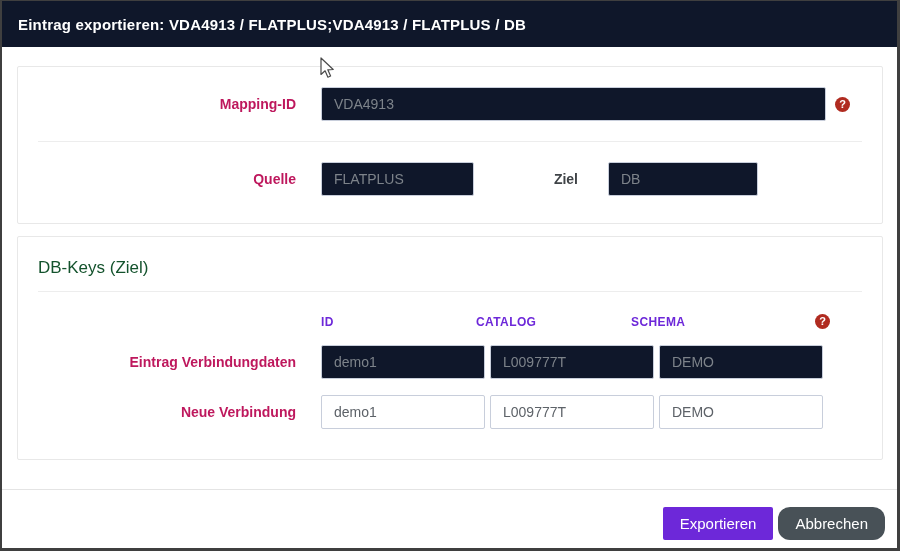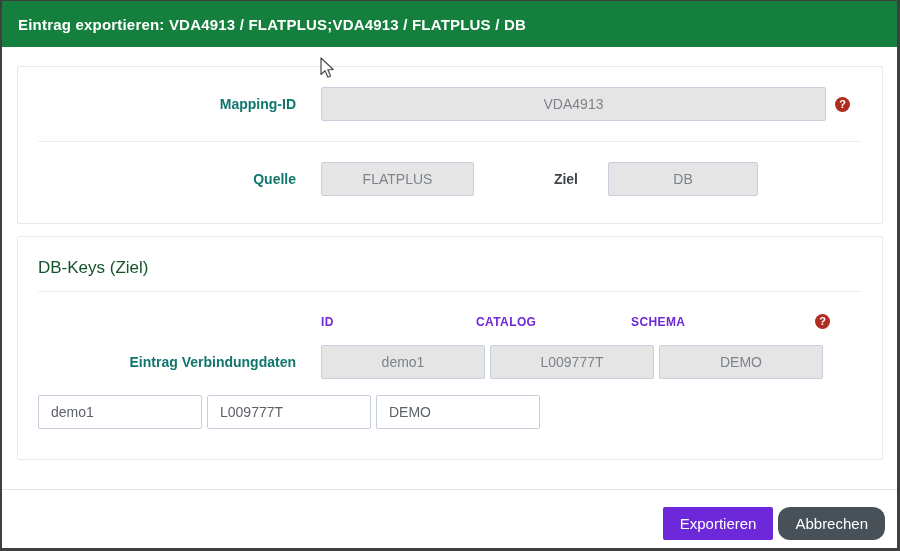--- a/index.html
+++ b/index.html
@@ -13,21 +13,21 @@
     background: #ffffff;
     border-style: solid;
     border-color: #3f3f3f;
     border-width: 1px 3px 3px 2px;
     overflow: hidden;
   }
 
   
   .titlebar {
     height: 46px;
-    background: #15803d;
+    background: #0f172a;
     display: flex;
     align-items: center;
     padding: 0 16px;
   }
   .titlebar .title {
     color: #ffffff;
     font-size: 15px;
     font-weight: 600;
     letter-spacing: 0.2px;
   }
@@ -47,21 +47,21 @@
     padding: 20px 20px 30px 20px;
   }
 
   .form-row { display: flex; align-items: center; }
 
   .lbl {
     width: 258px;
     text-align: right;
     font-size: 14px;
     font-weight: 700;
-    color: #0f766e;
+    color: #be185d;
     margin-right: 25px;
     flex: none;
   }
   .lbl-inline {
     width: 104px;
     text-align: right;
     font-size: 14px;
     font-weight: 700;
     color: #3f4347;
     margin-right: 30px;
@@ -73,23 +73,22 @@
     border: 1px solid #c8cedb;
     border-radius: 2px;
     padding: 0 12px;
     font-family: "Liberation Sans", sans-serif;
     font-size: 14px;
     color: #5d6268;
     background: #ffffff;
     outline: none;
   }
   .field[disabled] {
-    background: #e5e5e5;
+    background: #0f172a;
     color: #7d838a;
-    text-align: center;
   }
   .w-wide  { width: 505px; }
   .w-mid   { width: 153px; }
   .w-small { width: 150px; }
 
   .divider {
     height: 1px;
     background: #ededed;
     margin: 20px 0;
   }
@@ -207,20 +206,21 @@
       </div>
 
       <div class="key-row">
         <label class="lbl">Eintrag Verbindungdaten</label>
         <input class="field" type="text" disabled="" value="demo1" style="">
         <input class="field" type="text" disabled="" value="L009777T" style="">
         <input class="field" type="text" disabled="" value="DEMO" style="">
       </div>
 
       <div class="key-row">
+        <label class="lbl">Neue Verbindung</label>
         <input class="field" type="text" value="demo1" style="">
         <input class="field" type="text" value="L009777T" style="">
         <input class="field" type="text" value="DEMO" style="">
       </div>
 
     </div>
   </div>
 
   <div class="footer-sep"></div>
   <div class="footer">

